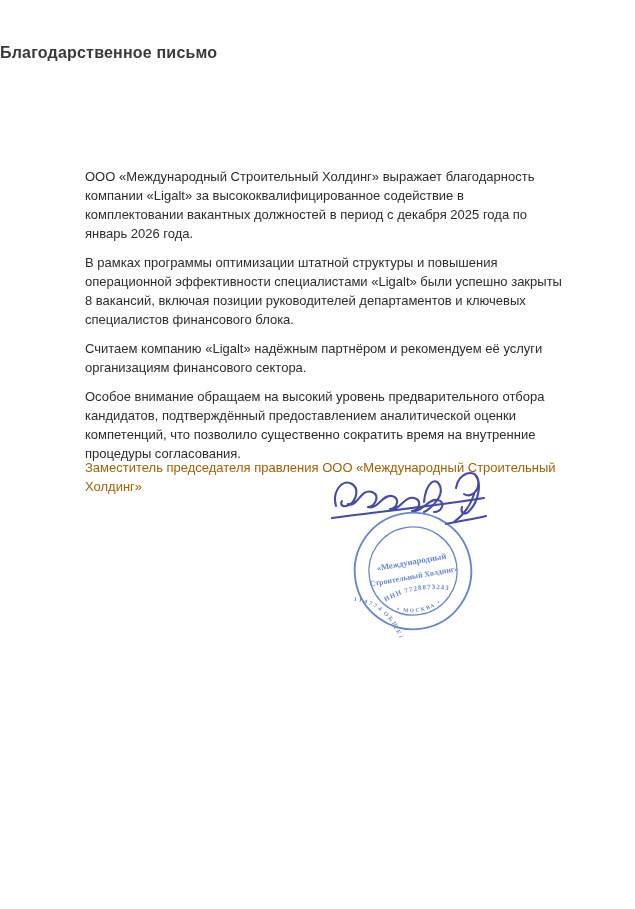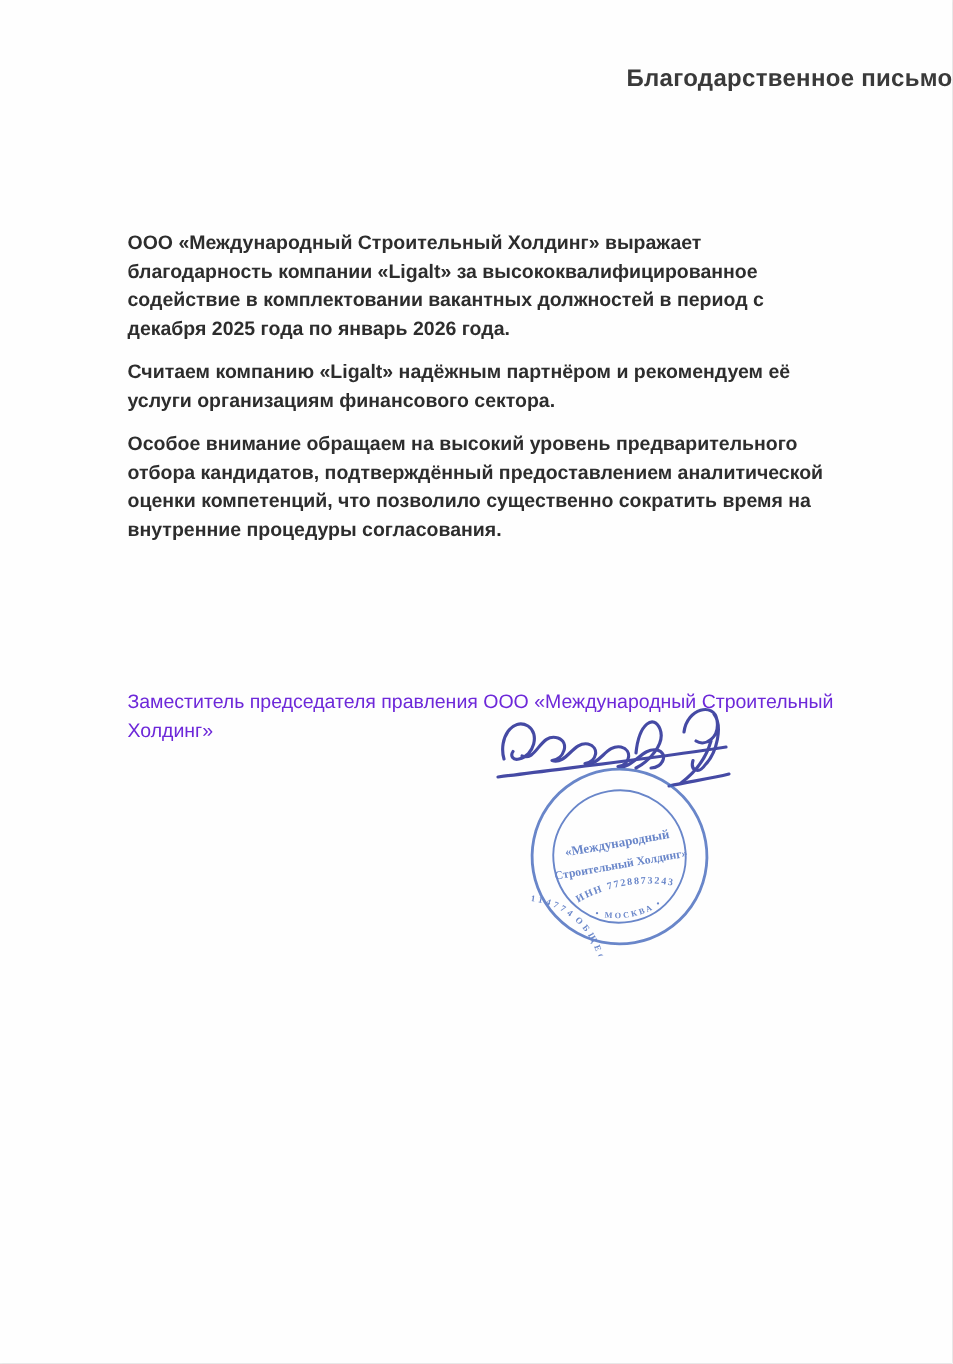--- a/index.html
+++ b/index.html
@@ -9,48 +9,47 @@
     margin:0 auto;
     background:#fefefe;
     font-family:"Liberation Sans", sans-serif;
     color:#2e2e2e;
     overflow:hidden;
     box-shadow:0 0 4px rgba(0,0,0,.2);
   }
   .title{
     margin:0;
     padding-top:44px;
-    text-align:right;
+    text-align:left;
     font-size:16px;
     font-weight:600;
     color:#3a3a3a;
     letter-spacing:.2px;
   }
   .body-text{
     position:absolute;
-    left:85px;top:152px;
+    left:85px;top:167px;
     width:480px;
-    font-weight:bold;
   }
   .body-text p{
     margin:0 0 10px 0;
     font-size:13px;
     line-height:19px;
     color:#2d2d2d;
   }
   .sig-block{
     position:absolute;
     left:85px;top:458px;
     width:500px;
   }
   .sig-block p{
     margin:0;
     font-size:13px;
     line-height:19px;
-    color:#6d28d9;
+    color:#a16207;
   }
   .signature-svg{
     position:absolute;
     left:328px;top:464px;
     width:180px;height:66px;
     opacity:.95;
   }
   .stamp-svg{
     position:absolute;
     left:350px;top:508px;
@@ -70,20 +69,21 @@
 </style>
 </head>
 <body>
 
 <div class="page">
 
   <h1 class="title">Благодарственное письмо</h1>
 
   <div class="body-text">
     <p>ООО «Международный Строительный Холдинг» выражает благодарность компании «Ligalt» за высококвалифицированное содействие в комплектовании вакантных должностей в период с декабря 2025 года по январь 2026 года.</p>
+    <p>В рамках программы оптимизации штатной структуры и повышения операционной эффективности специалистами «Ligalt» были успешно закрыты 8 вакансий, включая позиции руководителей департаментов и ключевых специалистов финансового блока.</p>
     <p>Считаем компанию «Ligalt» надёжным партнёром и рекомендуем её услуги организациям финансового сектора.</p>
     <p>Особое внимание обращаем на высокий уровень предварительного отбора кандидатов, подтверждённый предоставлением аналитической оценки компетенций, что позволило существенно сократить время на внутренние процедуры согласования.</p>
   </div>
 
   <div class="sig-block">
     <p>Заместитель председателя правления ООО «Международный Строительный Холдинг»</p>
   </div>
 
   <svg class="signature-svg" viewBox="0 0 180 66" fill="none" stroke-linecap="round" stroke-linejoin="round">
     <g stroke-width="2.1">

